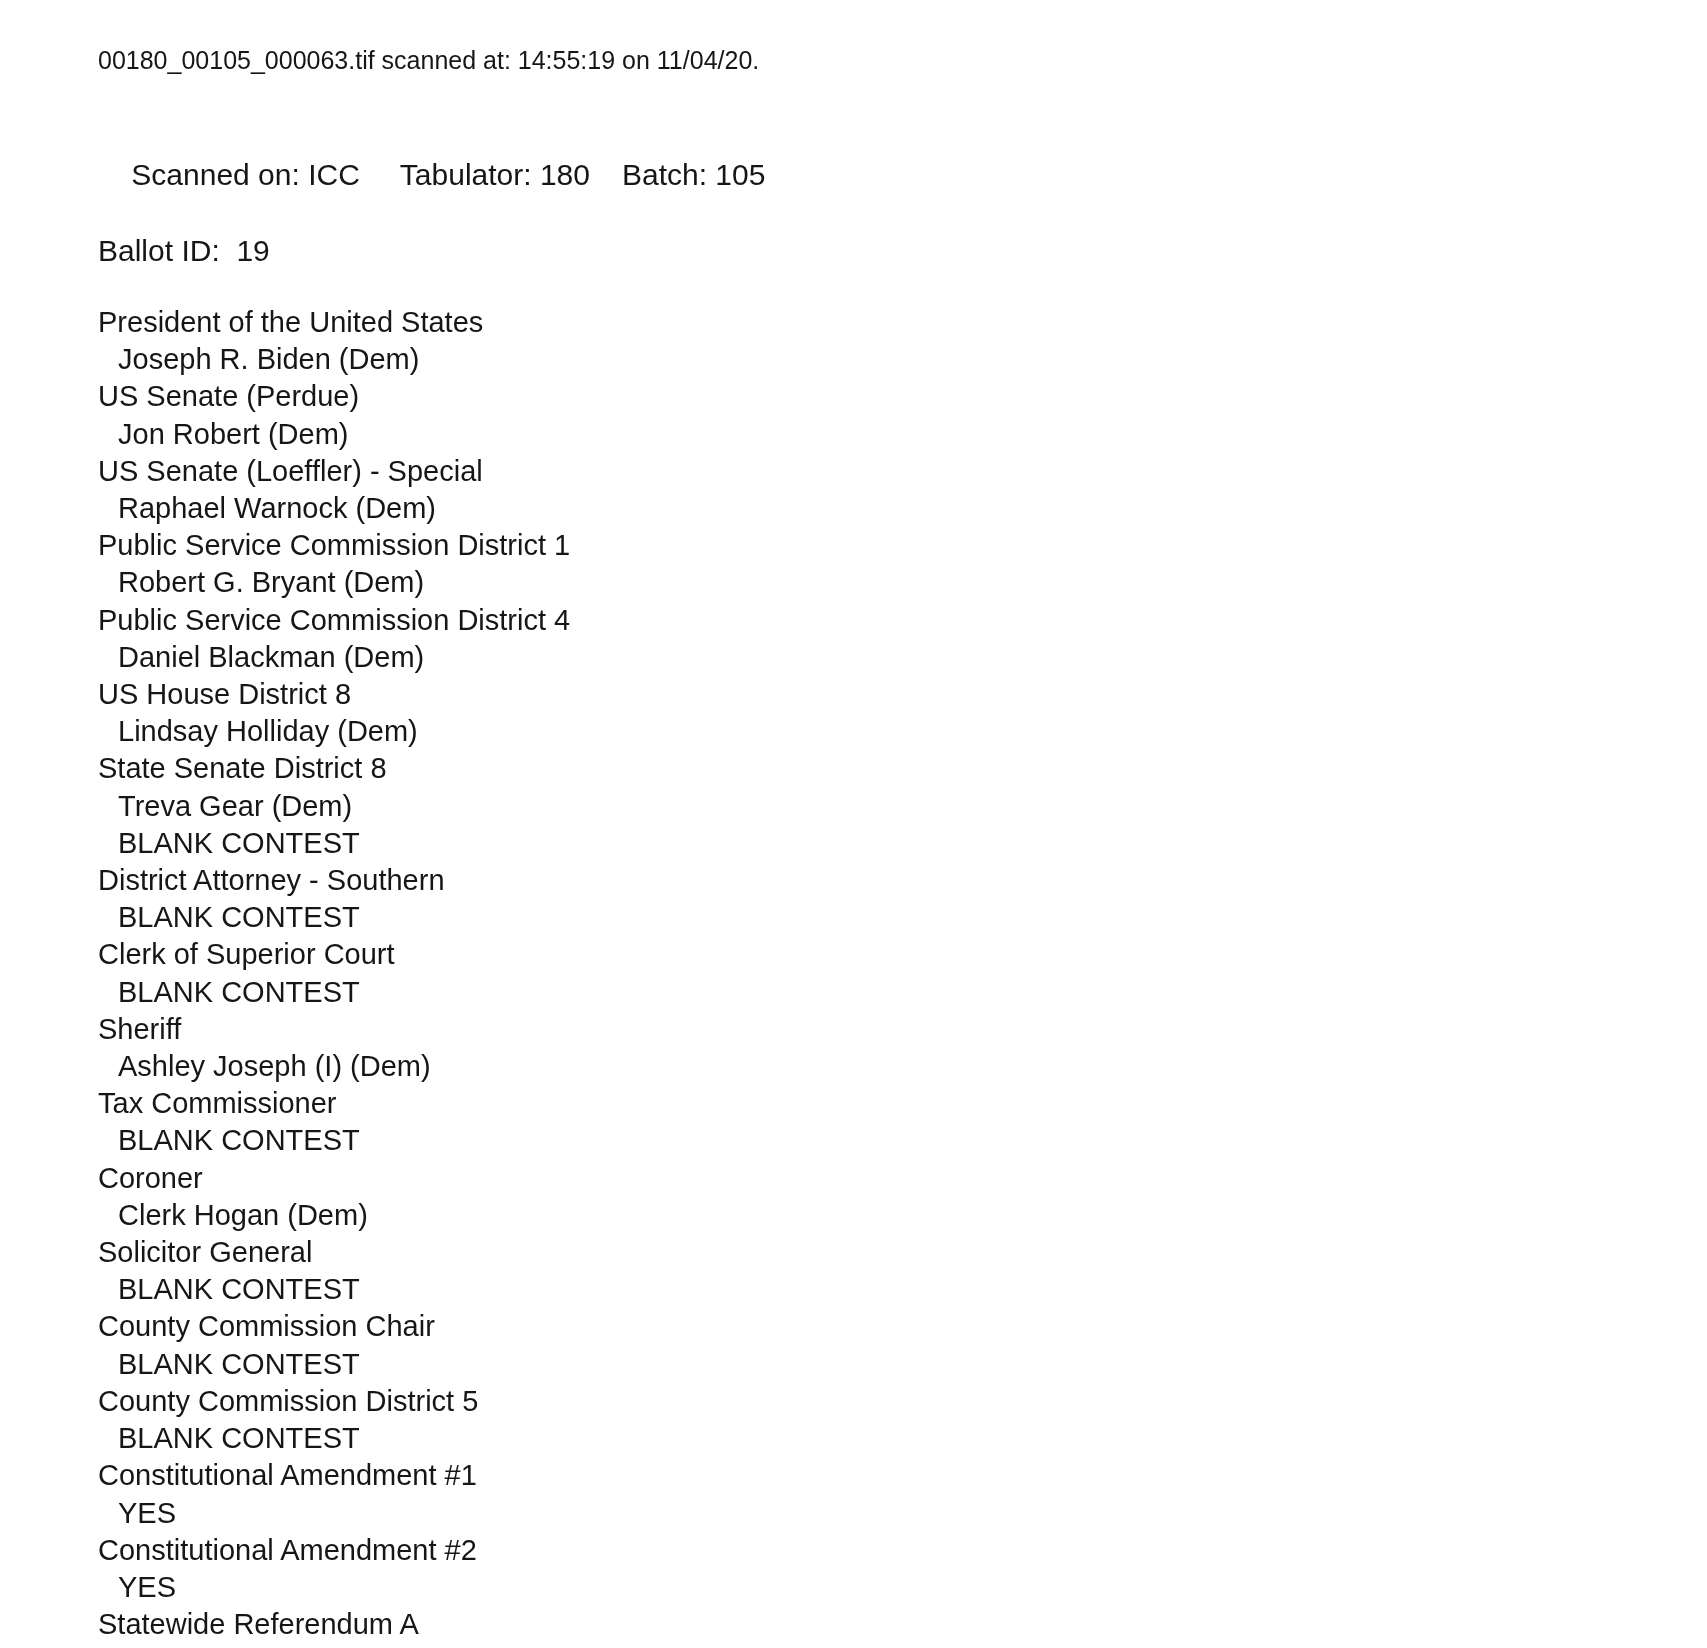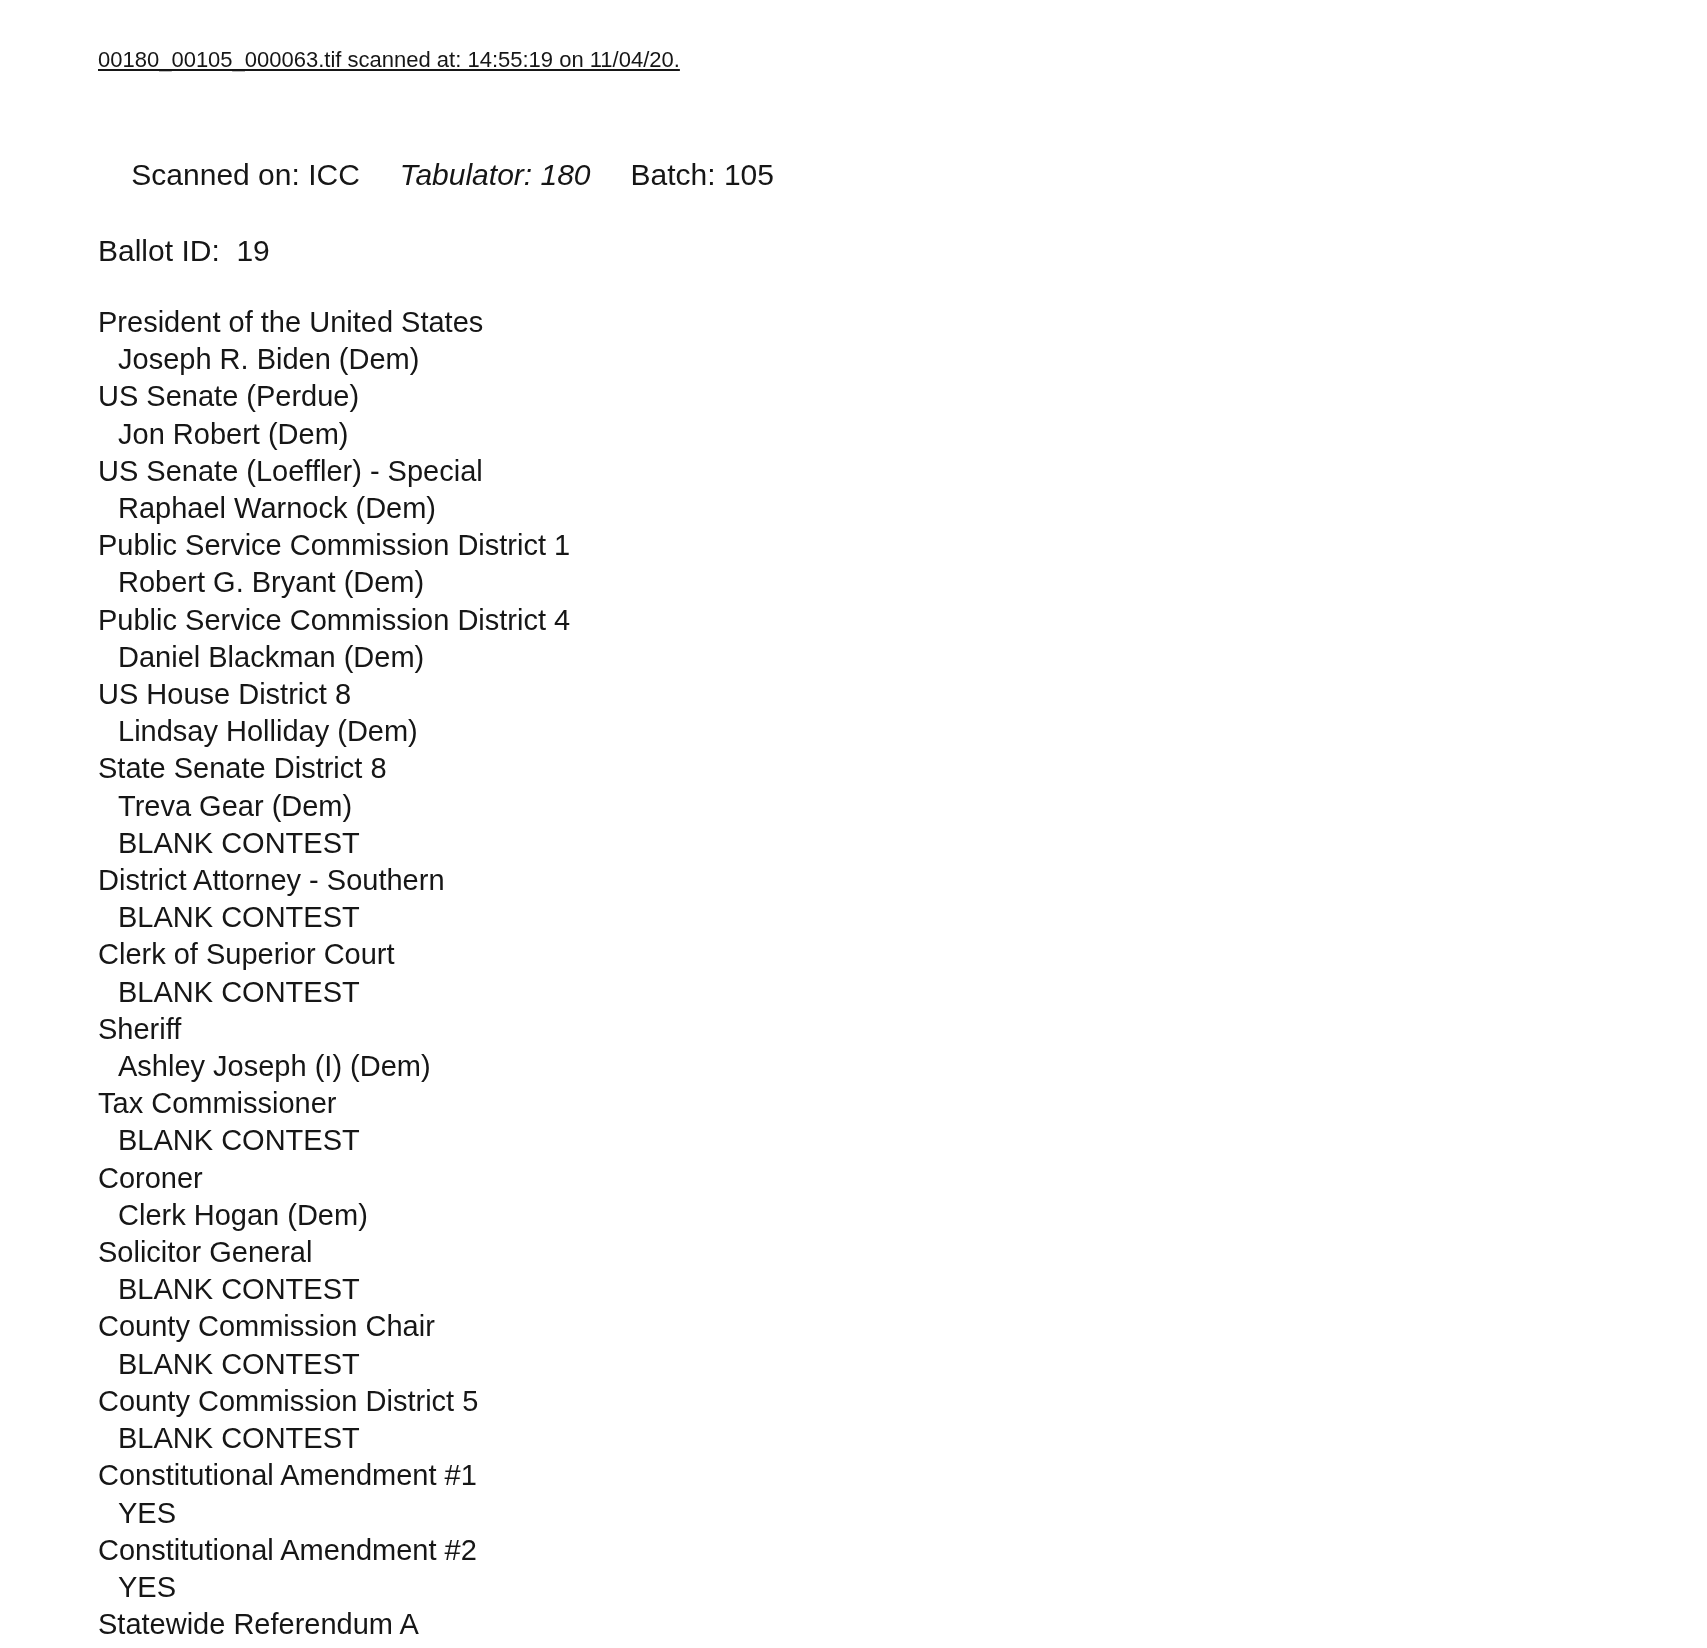--- a/index.html
+++ b/index.html
@@ -15,33 +15,32 @@
     color: #161616;
   }
   .page {
     box-sizing: border-box;
     width: 1707px;
     height: 1648px;
     padding: 46px 60px 0 98px;
     background: #ffffff;
   }
   .file-line {
-    font-size: 22px;
+    font-size: 25px;
     line-height: 28px;
     white-space: pre;
-    text-decoration: underline;
   }
   .scan-meta {
     margin-top: 44px;
     font-size: 30px;
     line-height: 38px;
     white-space: pre;
   }
   .scan-meta .seg-scanner { margin-right: 40px; }
-  .scan-meta .seg-tabulator { margin-right: 40px; font-style: italic; }
+  .scan-meta .seg-tabulator { margin-right: 32px; }
   .ballot-id-line {
     font-size: 30px;
     line-height: 38px;
     white-space: pre;
   }
   .contest-list {
     margin-top: 34px;
     font-size: 29px;
     line-height: 37.2px;
   }

